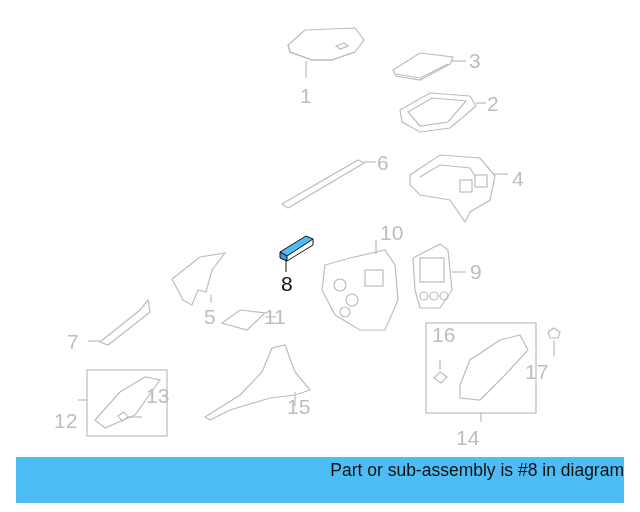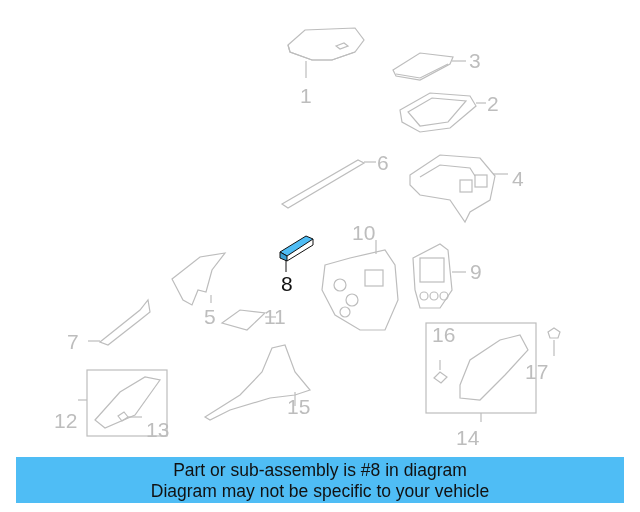--- a/index.html
+++ b/index.html
@@ -1,21 +1,21 @@
 <!DOCTYPE html>
 <html><head>
 <meta charset="utf-8">
 <style>
   html, body { margin:0; padding:0; background:#ffffff; }
   body { width:640px; height:512px; position:relative; overflow:hidden; font-family:"Liberation Sans", sans-serif; }
   #diagram { position:absolute; left:0; top:0; width:640px; height:455px; }
   .lbl { position:absolute; font-size:21px; color:#bdbdbd; line-height:1; }
   .lbl.active { color:#111111; }
   svg { position:absolute; left:0; top:0; }
-  .banner { position:absolute; left:16px; top:457px; width:608px; height:46px; background:#4fbdf5; text-align:center; color:#111; font-size:17.5px; line-height:21px; padding-top:3px; box-sizing:border-box; }
+  .banner { position:absolute; left:16px; top:457px; width:608px; height:46px; background:#4fbdf5; text-align:right; color:#111; font-size:17.5px; line-height:21px; padding-top:3px; box-sizing:border-box; }
   .banner div { white-space:nowrap; }
 </style>
 </head>
 <body>
 
 <div id="diagram">
   <svg width="640" height="455" viewBox="0 0 640 455" fill="none" stroke="#bdbdbd" stroke-width="1.2">
 
     <g>
       <path d="M288,45 L305,30 L355,28 L364,40 L355,52 L332,60 L312,60 L290,52 Z"></path>
@@ -118,26 +118,25 @@
 
   <span class="lbl" style="left:300px;top:85px">1</span>
   <span class="lbl" style="left:487px;top:93px">2</span>
   <span class="lbl" style="left:469px;top:50px">3</span>
   <span class="lbl" style="left:512px;top:168px">4</span>
   <span class="lbl" style="left:204px;top:306px">5</span>
   <span class="lbl" style="left:377px;top:152px">6</span>
   <span class="lbl" style="left:67px;top:331px">7</span>
   <span class="lbl active" style="left:281px;top:273px">8</span>
   <span class="lbl" style="left:470px;top:261px">9</span>
-  <span class="lbl" style="left:352px;top:222px">10</span>
+  <span class="lbl" style="left:380px;top:222px">10</span>
   <span class="lbl" style="left:264px;top:306px">11</span>
   <span class="lbl" style="left:54px;top:410px">12</span>
-  <span class="lbl" style="left:146px;top:419px">13</span>
+  <span class="lbl" style="left:146px;top:385px">13</span>
   <span class="lbl" style="left:456px;top:427px">14</span>
   <span class="lbl" style="left:287px;top:396px">15</span>
   <span class="lbl" style="left:432px;top:324px">16</span>
   <span class="lbl" style="left:525px;top:361px">17</span>
 </div>
 
 <div class="banner">
   <div>Part or sub-assembly is #8 in diagram</div>
-  <div>Diagram may not be specific to your vehicle</div>
 </div>
 
 </body></html>

